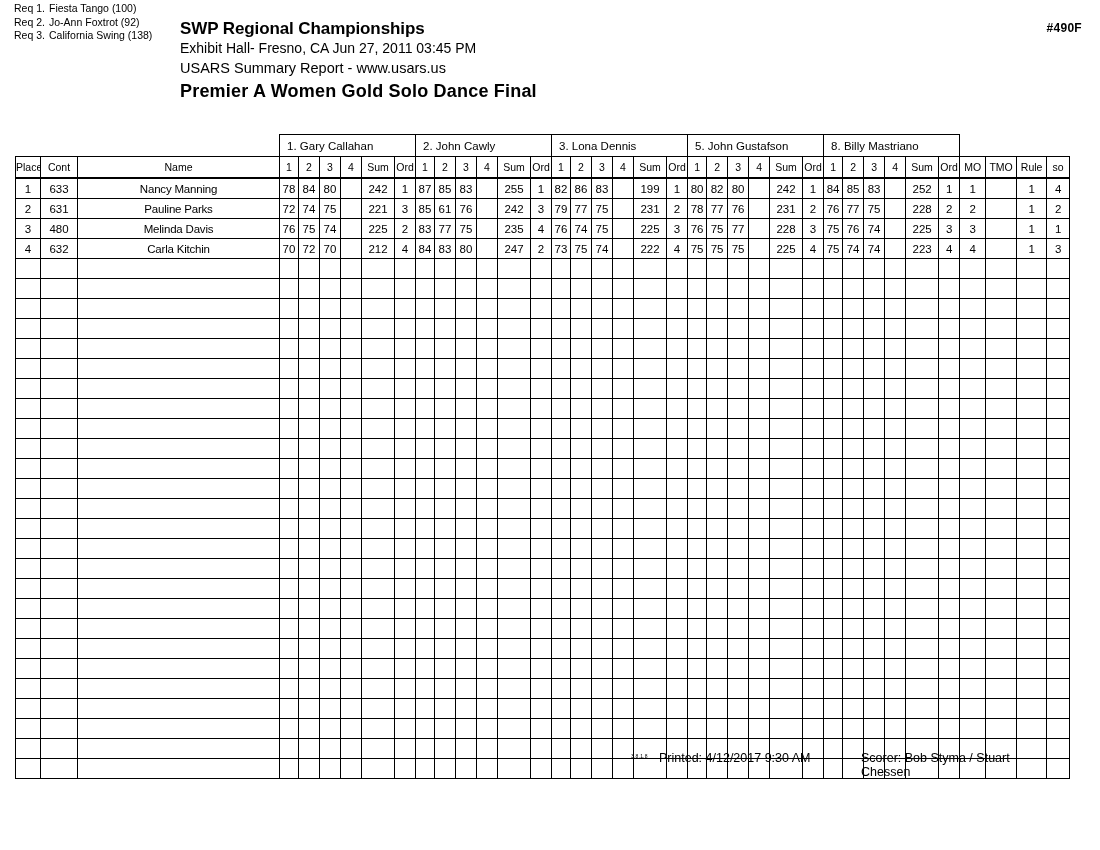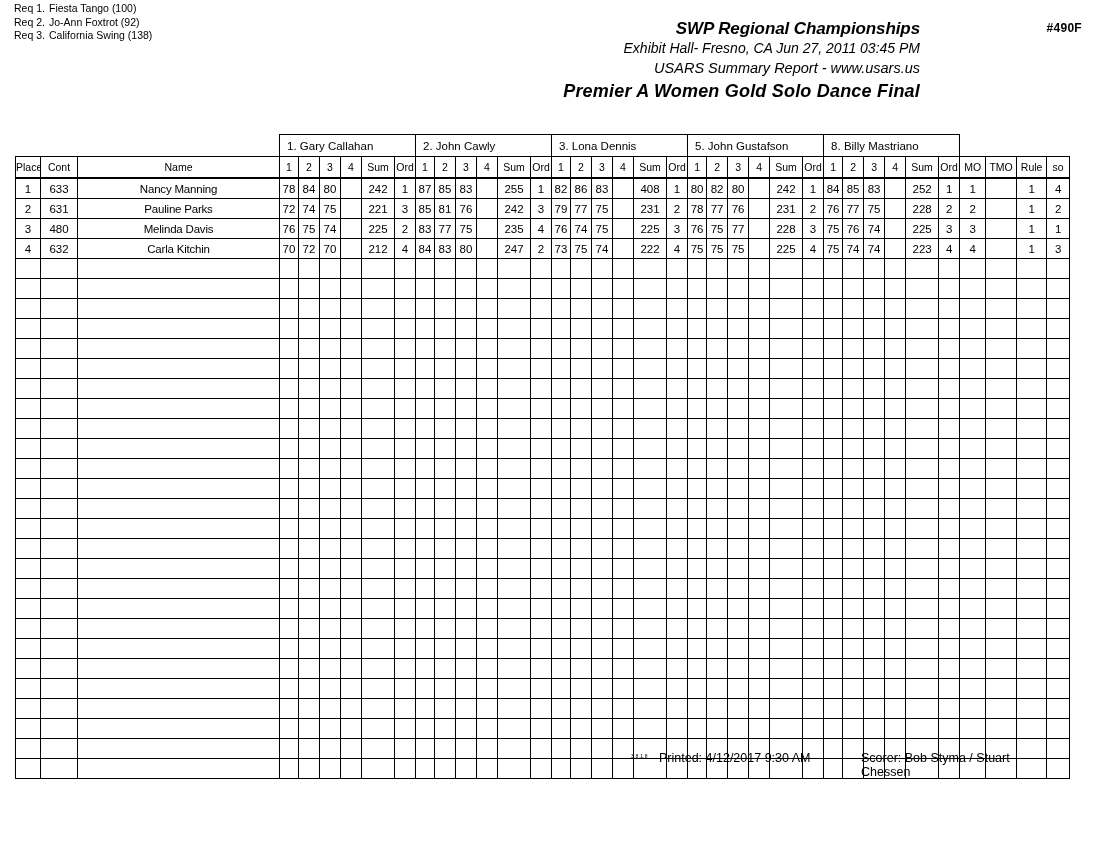--- a/index.html
+++ b/index.html
@@ -29,22 +29,21 @@
   .req-line { display: block; }
   .req-line .req-word { margin-right: 3px; }
   .req-line .req-num { margin-right: 4px; }
 
   
   #header {
     position: absolute;
     left: 180px;
     top: 18px;
     width: 740px;
-    text-align: right;
-    font-style: italic;
+    text-align: left;
   }
   #event-title {
     font-size: 17px;
     font-weight: bold;
     line-height: 21px;
     letter-spacing: -0.1px;
   }
   #event-venue {
     font-size: 14px;
     line-height: 19px;
@@ -344,21 +343,21 @@
           <td class="c-score">87</td>
           <td class="c-score">85</td>
           <td class="c-score">83</td>
           <td class="c-score"></td>
           <td class="c-sum">255</td>
           <td class="ord">1</td>
           <td class="c-score">82</td>
           <td class="c-score">86</td>
           <td class="c-score">83</td>
           <td class="c-score"></td>
-          <td class="c-sum">408</td>
+          <td class="c-sum">199</td>
           <td class="ord">1</td>
           <td class="c-score">80</td>
           <td class="c-score">82</td>
           <td class="c-score">80</td>
           <td class="c-score"></td>
           <td class="c-sum">242</td>
           <td class="ord">1</td>
           <td class="c-score">84</td>
           <td class="c-score">85</td>
           <td class="c-score">83</td>
@@ -374,21 +373,21 @@
           <td class="c-place">2</td>
           <td class="c-cont">631</td>
           <td class="c-name">Pauline Parks</td>
           <td class="c-score">72</td>
           <td class="c-score">74</td>
           <td class="c-score">75</td>
           <td class="c-score"></td>
           <td class="c-sum">221</td>
           <td class="ord">3</td>
           <td class="c-score">85</td>
-          <td class="c-score">81</td>
+          <td class="c-score">61</td>
           <td class="c-score">76</td>
           <td class="c-score"></td>
           <td class="c-sum">242</td>
           <td class="ord">3</td>
           <td class="c-score">79</td>
           <td class="c-score">77</td>
           <td class="c-score">75</td>
           <td class="c-score"></td>
           <td class="c-sum">231</td>
           <td class="ord">2</td>

